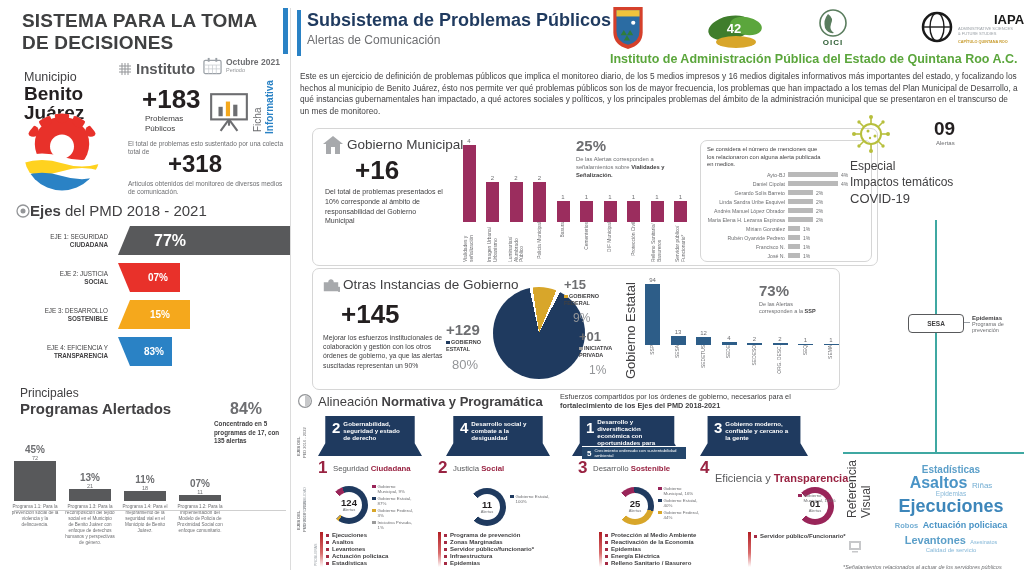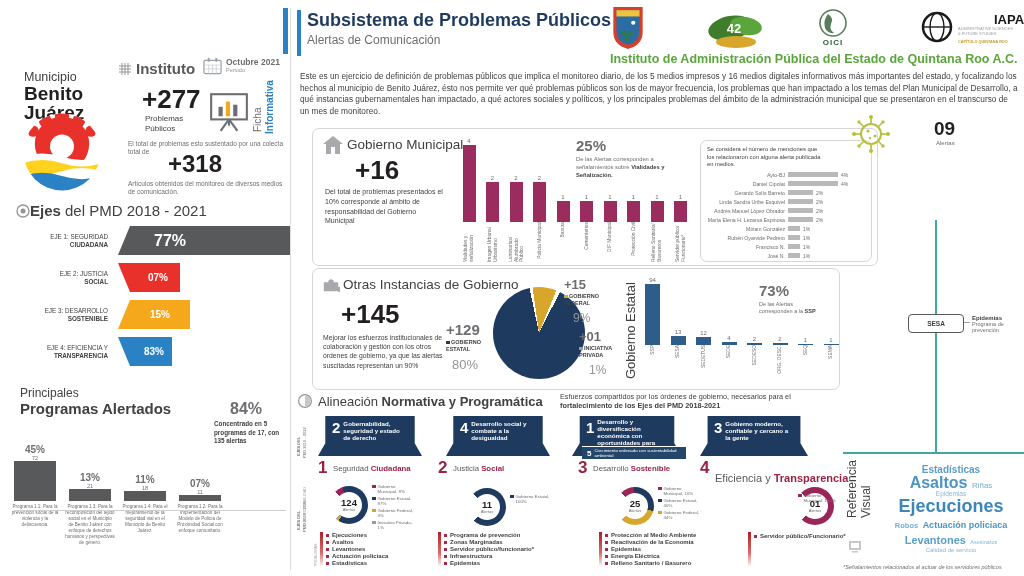--- a/index.html
+++ b/index.html
@@ -44,20 +44,21 @@
   .mbar{height:4.5px;background:#b9b9b9;}
   .mpct{font-size:5px;color:#6d6e71;}
   .cloudword{line-height:1.0;}
 </style>
 </head>
 <body>
 
 <div class="stage">
 
   
+  <div class="abs" style="left:22px;top:10px;width:258px;font-size:19px;font-weight:bold;color:#3f4041;line-height:1.18;letter-spacing:0.2px;">SISTEMA PARA LA TOMA DE DECISIONES</div>
   <div class="abs" style="left:283px;top:8px;width:5px;height:46px;background:#2a82c5;"></div>
   <div class="abs" style="left:290px;top:8px;width:1px;height:562px;background:#dcdcdc;"></div>
 
   <div class="abs" style="left:24px;top:70px;">
     <div style="font-size:12.5px;color:#414042;">Municipio</div>
     <div style="font-size:19px;font-weight:bold;line-height:1.0;color:#231f20;">Benito</div>
     <div style="font-size:19px;font-weight:bold;line-height:1.05;color:#231f20;">Juárez</div>
   </div>
 
   <div class="abs" style="left:118px;top:60px;display:flex;gap:4px;align-items:center;">
@@ -111,21 +112,21 @@
         <circle cx="71" cy="11" r="8" fill="#e8312a"></circle>
       <circle cx="14" cy="24" r="7" fill="#e8312a"></circle>
         <circle cx="86" cy="24" r="7" fill="#e8312a"></circle>
       <circle cx="50" cy="43" r="15" fill="#fff"></circle>
       <path d="M0,56 Q25,48 50,56 T100,56 L100,100 L0,100 Z" fill="#fff"></path>
       <path d="M0,64 Q25,56 50,64 T100,64 L100,74 Q75,66 50,74 T0,74 Z" fill="#ffd21f"></path>
       <path d="M0,80 Q25,72 50,80 T100,80 L100,100 L0,100 Z" fill="#2a82c5"></path>
     </g>
   </svg>
 
-  <div class="abs" style="left:142px;top:86px;font-size:26px;font-weight:bold;color:#231f20;line-height:1;">+277</div>
+  <div class="abs" style="left:142px;top:86px;font-size:26px;font-weight:bold;color:#231f20;line-height:1;">+183</div>
   <div class="abs" style="left:145px;top:114px;font-size:8px;color:#414042;line-height:1.2;">
     <div>Problemas</div>
     <div>Públicos</div>
   </div>
   <svg class="abs" style="left:208px;top:90px;" width="42" height="42" viewBox="0 0 40 40">
     <rect x="3" y="4" width="34" height="24" fill="#fff" stroke="#6d6e71" stroke-width="2"></rect>
     <rect x="10" y="16" width="4" height="9" fill="#6d6e71"></rect>
     <rect x="17" y="11" width="4" height="14" fill="#f5a81c"></rect>
     <rect x="24" y="14" width="4" height="11" fill="#6d6e71"></rect>
     <line x1="20" y1="28" x2="12" y2="39" stroke="#6d6e71" stroke-width="2"></line>
@@ -732,20 +733,25 @@
         <circle cx="33" cy="10" r="1.7"></circle>
         <circle cx="9" cy="34" r="1.7"></circle>
         <circle cx="33" cy="34" r="1.7"></circle>
       <circle cx="18" cy="19" r="1.5"></circle>
         <circle cx="25" cy="24" r="1.5"></circle>
         <circle cx="20" cy="26" r="1.2"></circle>
     </g>
   </svg>
   <div class="abs" style="left:934px;top:118px;font-size:19px;font-weight:bold;color:#231f20;">09</div>
   <div class="abs" style="left:936px;top:140px;font-size:6px;color:#6d6e71;">Alertas</div>
+  <div class="abs" style="left:850px;top:158px;line-height:1.35;color:#414042;">
+    <div style="font-size:12px;">Especial</div>
+    <div style="font-size:12px;">Impactos temáticos</div>
+    <div style="font-size:13px;">COVID-19</div>
+  </div>
   <div class="abs" style="left:935px;top:220px;width:1.5px;height:233px;background:#3fa8a2;"></div>
   <div class="abs" style="left:908px;top:314px;width:54px;height:17px;background:#fff;border:1.2px solid #58595b;border-radius:4px;display:flex;align-items:center;justify-content:center;font-size:6.5px;font-weight:bold;color:#414042;z-index:2;">SESA</div>
   <div class="abs" style="left:962px;top:322px;width:8px;height:1px;background:#9aa0a6;"></div>
   <div class="abs" style="left:972px;top:315px;">
     <div style="font-size:6px;font-weight:bold;color:#414042;">Epidemias</div>
     <div style="font-size:5.5px;color:#6d6e71;">Programa de prevención</div>
   </div>
 
   <div class="abs" style="left:843px;top:452px;width:181px;height:1.5px;background:#3fa8a2;"></div>
   <span class="vt abs" style="left:845px;top:466px;height:52px;font-size:12px;color:#414042;">Referencia</span>

